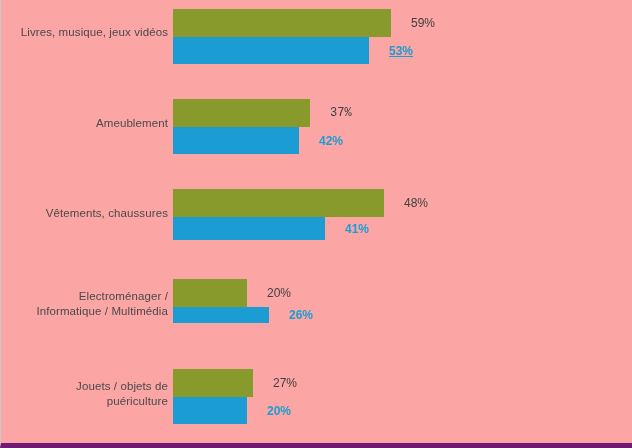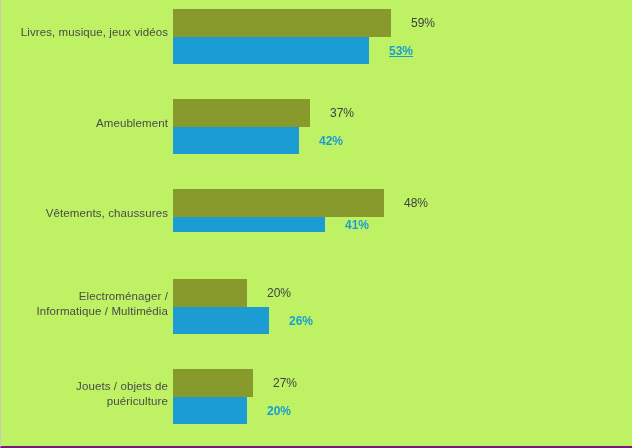--- a/index.html
+++ b/index.html
@@ -5,26 +5,26 @@
 <style>
   html, body {
     margin: 0;
     padding: 0;
     background: #ffffff;
   }
   #chart-canvas {
     position: relative;
     width: 632px;
     height: 448px;
-    background: #bef264;
+    background: #fca5a5;
     font-family: "Liberation Sans", sans-serif;
     overflow: hidden;
     box-sizing: border-box;
     border-left: 1px solid #c8c8c8;
-    border-bottom: 2px solid #701a75;
+    border-bottom: 5px solid #701a75;
   }
   #plot-area {
     position: absolute;
     left: 0;
     top: 0;
     width: 632px;
     height: 446px;
   }
   .bar-group {
     position: absolute;
@@ -91,50 +91,50 @@
             <span class="bar-value value-blue" style="color: rgb(27, 157, 211); text-decoration: underline;">53%</span>
           </div>
         </div>
       </div>
       <div class="bar-group" style="top: 99px;">
         <div class="cat-label" style="top: 17px;">
           <div>Ameublement</div>
         </div>
         <div class="bars">
           <div class="bar bar-green" style="width: 137px; height: 28px; background: rgb(135, 154, 43);">
-            <span class="bar-value value-green" style="color: rgb(64, 64, 64);">37%</span>
+            <span class="bar-value value-green" style="color: rgb(64, 64, 64); font-family: Liberation Mono, monospace;">37%</span>
           </div>
           <div class="bar bar-blue" style="width: 126px; height: 27px; background: rgb(27, 157, 211);">
             <span class="bar-value value-blue" style="color: rgb(27, 157, 211);">42%</span>
           </div>
         </div>
       </div>
       <div class="bar-group" style="top: 189px;">
         <div class="cat-label" style="top: 17px;">
           <div>Vêtements, chaussures</div>
         </div>
         <div class="bars">
           <div class="bar bar-green" style="width: 211px; height: 28px; background: rgb(135, 154, 43);">
             <span class="bar-value value-green" style="color: rgb(64, 64, 64);">48%</span>
           </div>
-          <div class="bar bar-blue" style="width: 152px; height: 15px; background: rgb(27, 157, 211);">
+          <div class="bar bar-blue" style="width: 152px; height: 23px; background: rgb(27, 157, 211);">
             <span class="bar-value value-blue" style="color: rgb(27, 157, 211);">41%</span>
           </div>
         </div>
       </div>
       <div class="bar-group" style="top: 279px;">
         <div class="cat-label" style="top: 10px;">
           <div>Electroménager /</div>
           <div>Informatique / Multimédia</div>
         </div>
         <div class="bars">
           <div class="bar bar-green" style="width: 74px; height: 28px; background: rgb(135, 154, 43);">
             <span class="bar-value value-green" style="color: rgb(64, 64, 64);">20%</span>
           </div>
-          <div class="bar bar-blue" style="width: 96px; height: 27px; background: rgb(27, 157, 211);">
+          <div class="bar bar-blue" style="width: 96px; height: 16px; background: rgb(27, 157, 211);">
             <span class="bar-value value-blue" style="color: rgb(27, 157, 211);">26%</span>
           </div>
         </div>
       </div>
       <div class="bar-group" style="top: 369px;">
         <div class="cat-label" style="top: 10px;">
           <div>Jouets / objets de</div>
           <div>puériculture</div>
         </div>
         <div class="bars">

